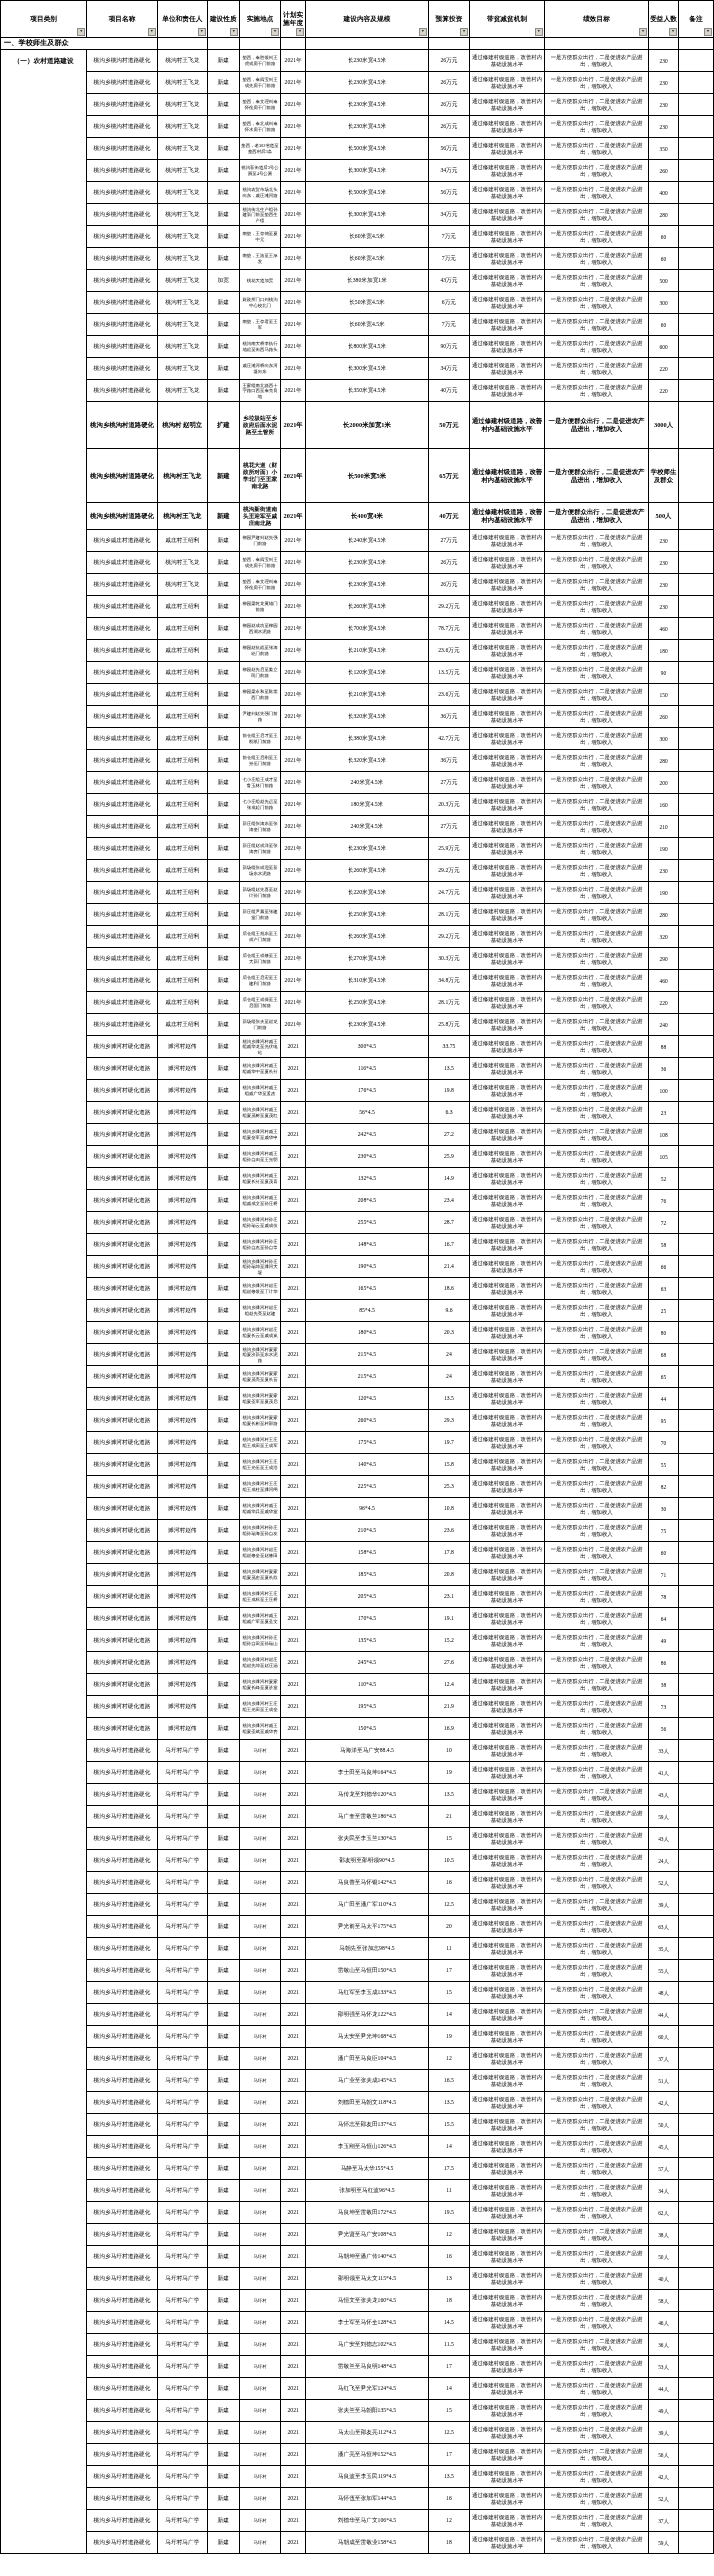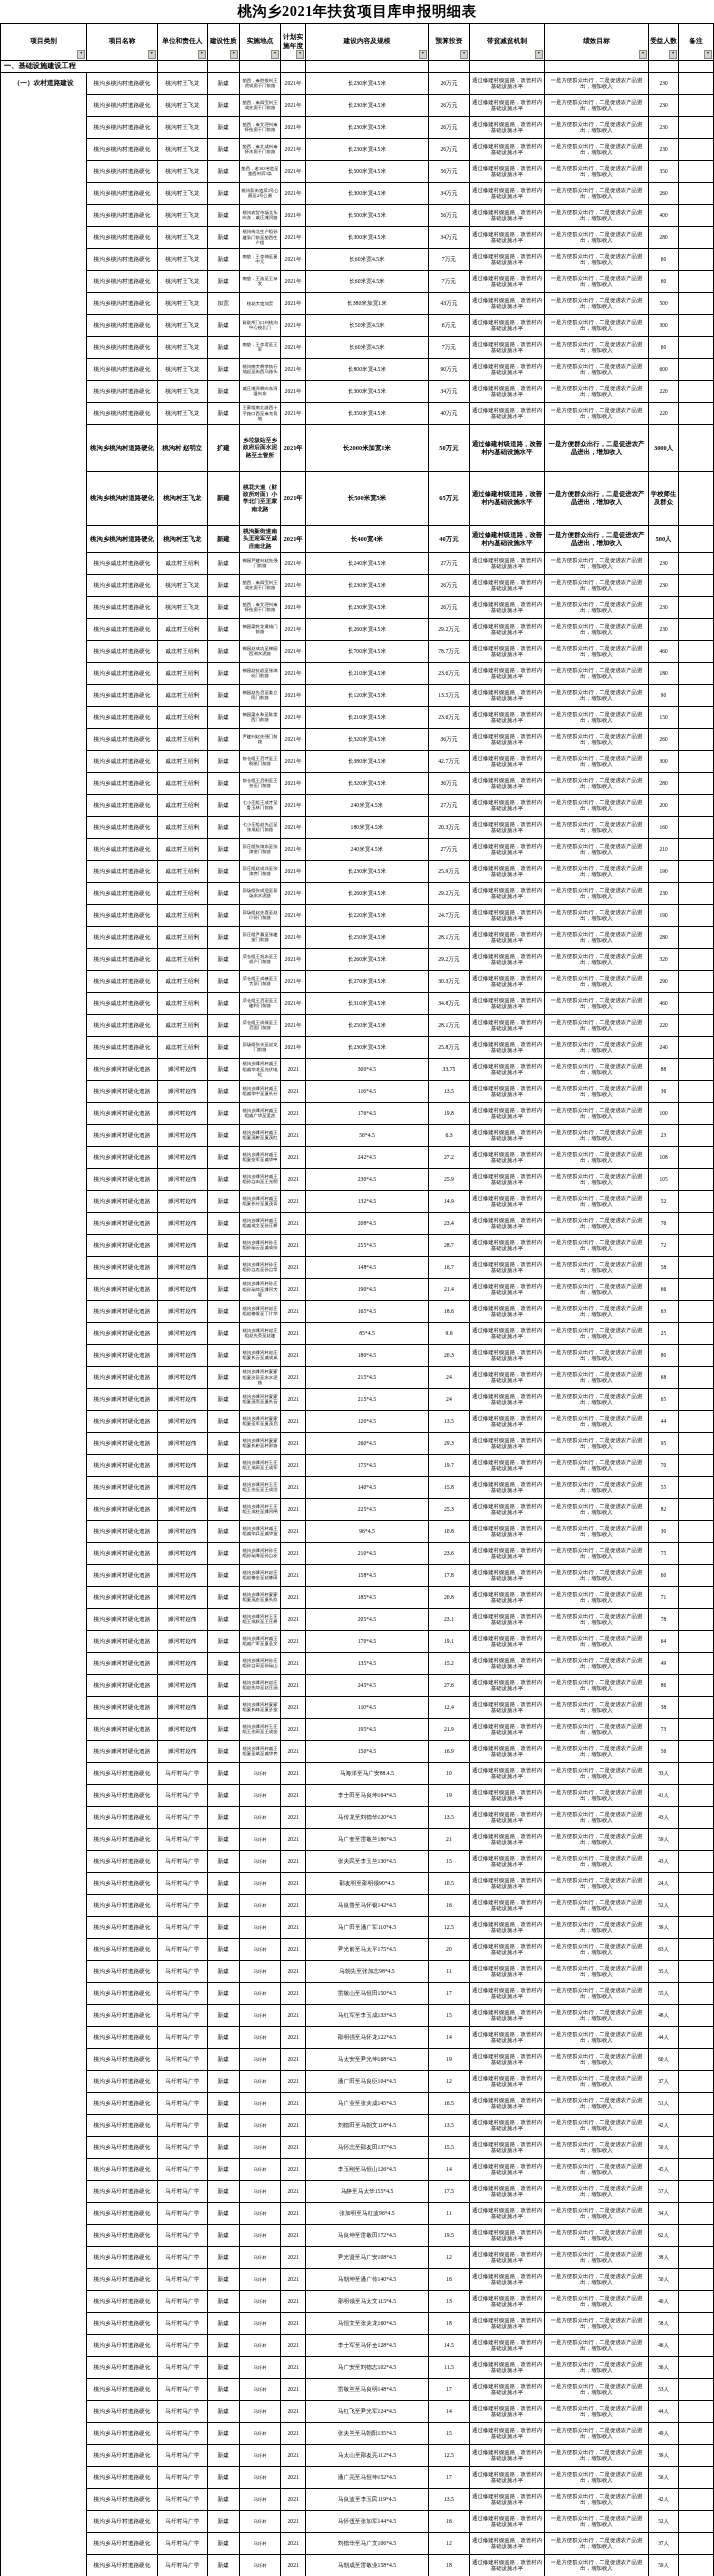--- a/index.html
+++ b/index.html
@@ -25,21 +25,20 @@
   .col-target{font-size:5.4px;}
   .col-beneficiaries{font-size:5.4px;}
   .col-remark{font-size:5.2px;}
   tr.bold-row td{font-weight:bold;font-size:6.4px;}
   tr.bold-row td.col-location{font-size:5.7px;}
 </style>
 </head>
 <body>
 
 <div class="page">
-  <div class="title">桃沟乡2021年扶贫项目库申报明细表</div>
   <table>
     <colgroup>
       <col style="width:12.1%">
         <col style="width:9.9%">
         <col style="width:7.0%">
         <col style="width:4.5%">
       <col style="width:5.8%">
         <col style="width:3.5%">
         <col style="width:17.2%">
         <col style="width:5.8%">
@@ -59,21 +58,21 @@
         <th><span>建设内容及规模</span><span class="filter-btn">▼</span></th>
         <th><span>预算投资</span><span class="filter-btn">▼</span></th>
         <th><span>带贫减贫机制</span><span class="filter-btn">▼</span></th>
         <th><span>绩效目标</span><span class="filter-btn">▼</span></th>
         <th><span>受益人数</span><span class="filter-btn">▼</span></th>
         <th><span>备注</span><span class="filter-btn">▼</span></th>
       </tr>
     </thead>
     <tbody>
         <tr class="section-row">
-          <td colspan="2" class="section-cell">一、基础设施建设工程</td>
+          <td colspan="2" class="section-cell">一、学校师生及群众</td>
           <td></td>
           <td></td>
           <td></td>
           <td></td>
           <td></td>
           <td></td>
           <td></td>
           <td></td>
           <td></td>
           <td></td>

